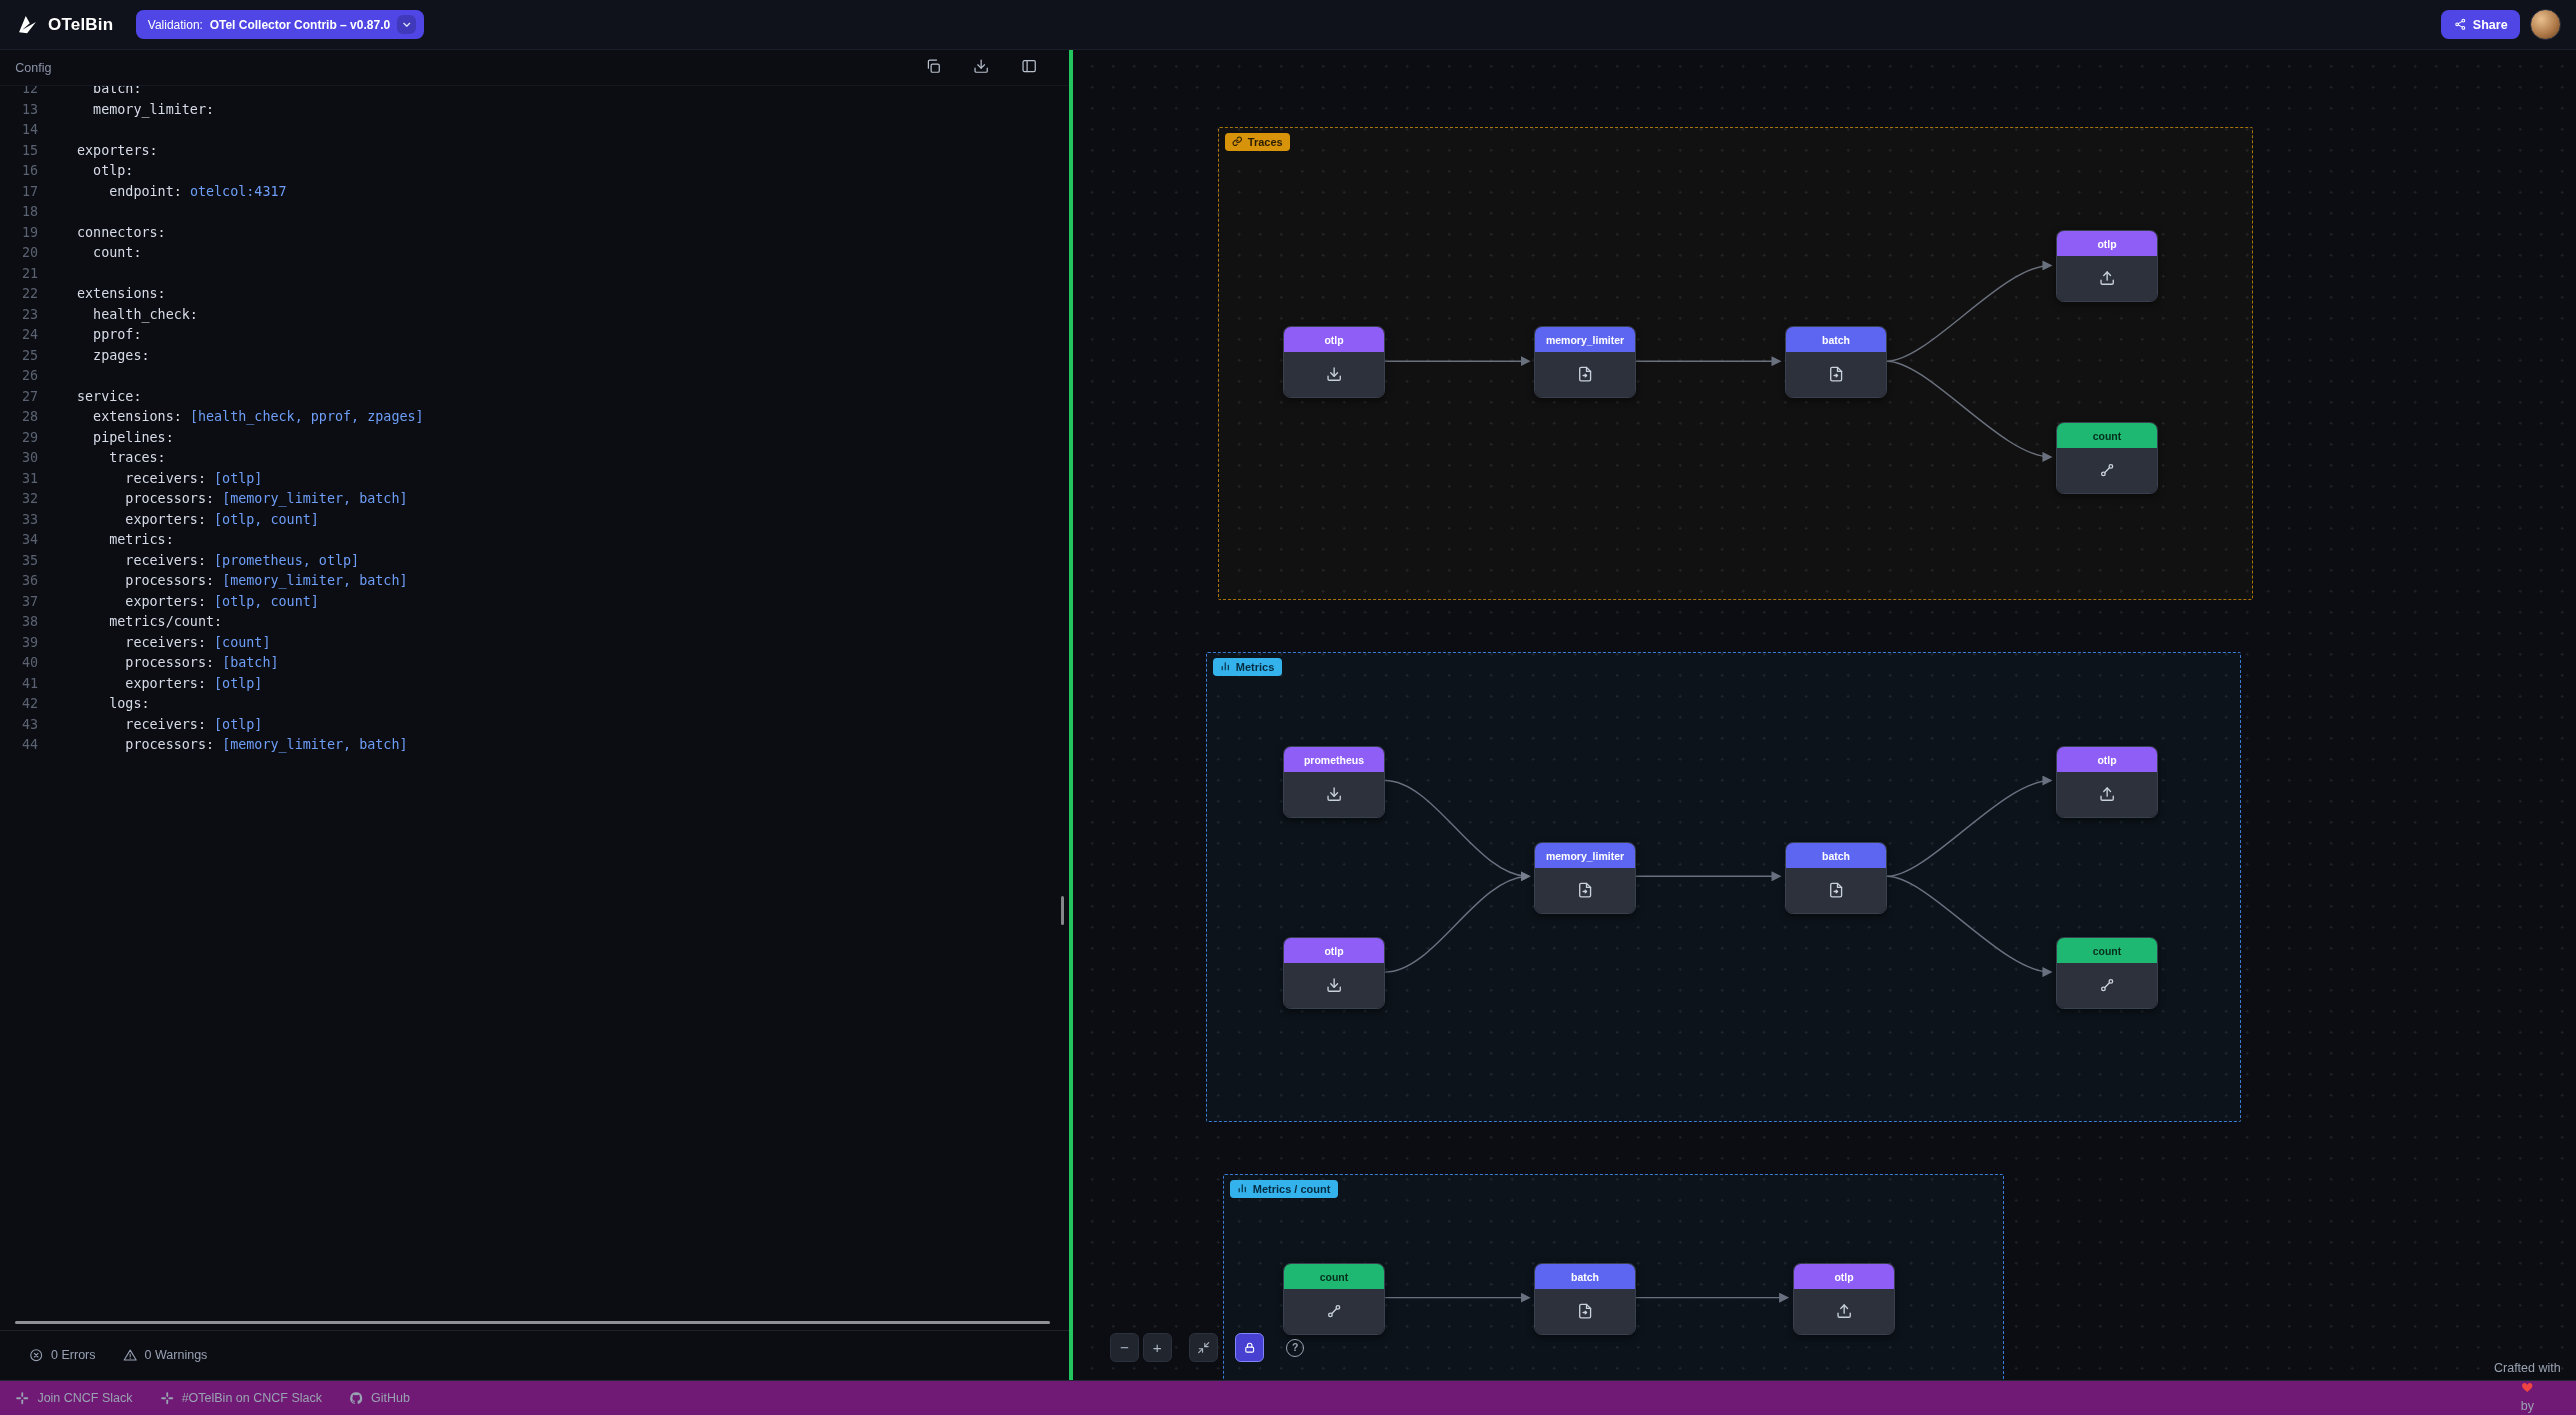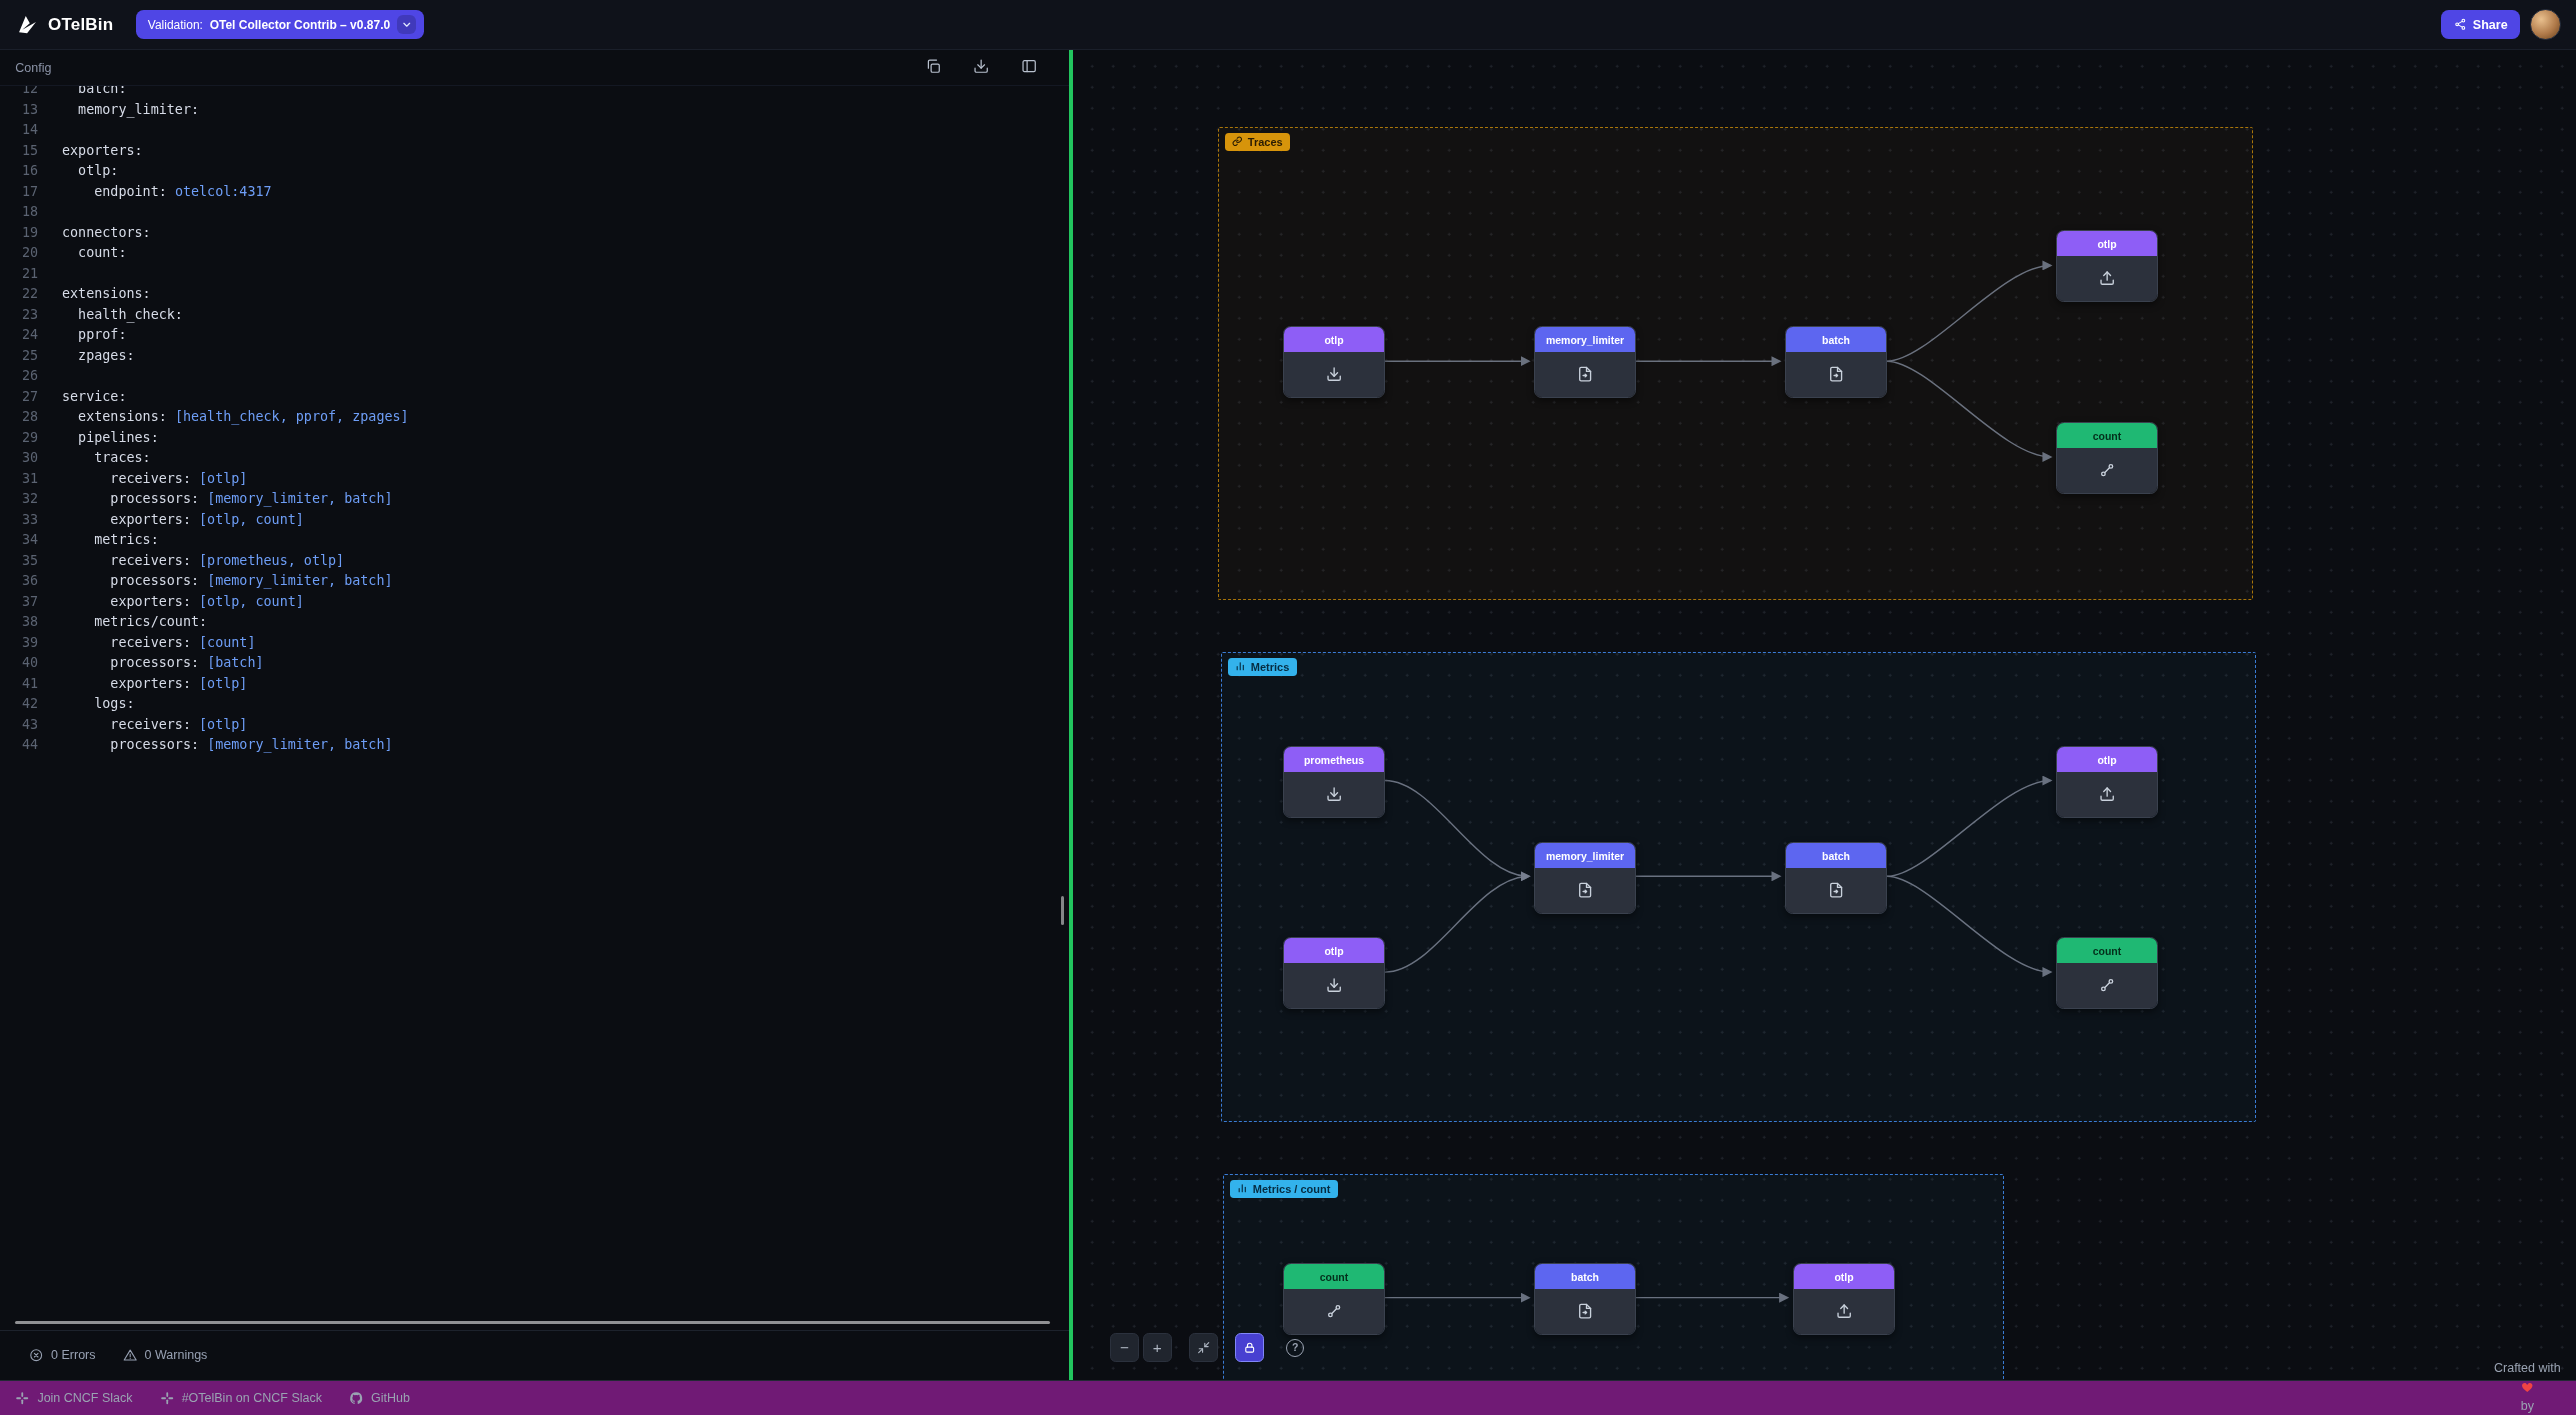--- a/index.html
+++ b/index.html
@@ -45,21 +45,21 @@
   .icon-btn { width:27px; height:27px; display:grid; place-items:center; background:transparent; border:none;
             color:#b9c1cf; cursor:pointer; border-radius:5.8px; }
   .icon-btn svg { width:16.3px; height:16.3px; }
 
   
   .editor { position:relative; flex:1; overflow:hidden; font-family:"DejaVu Sans Mono", monospace;
             font-size:13.4px; }
   .editor-lines { margin-top:-6.7px; }
   .line { display:flex; line-height:20.5px; white-space:pre; }
   .ln { flex:none; width:38px; text-align:right; color:var(--line-number,#5b6372); user-select:none; }
-  .code { margin-left:24px; }
+  .code { margin-left:39px; }
   .k { color:var(--code-key,#d7dce8); }
   .v { color:var(--code-value,#6e9ef7); }
   .hscroll { position:absolute; left:15.3px; width:1035px; bottom:5.8px; height:2.9px; border-radius:1.9px;
             background:rgba(255,255,255,.55); }
   .vscroll { position:absolute; right:4.8px; top:810px; width:2.9px; height:29px; border-radius:1.9px;
             background:rgba(255,255,255,.5); }
 
   
   .status-bar { flex:none; height:50px; border-top:1px solid #1d222c; display:flex; align-items:center;
             gap:27px; padding:0 29px; }
@@ -255,21 +255,21 @@
             <div class="group-label">
               <span class="icn" style="display: grid; place-items: center; width: 10.5px; height: 10.5px;">
                 <svg viewBox="0 0 24 24" fill="none" stroke="currentColor" stroke-width="2.4" stroke-linecap="round" stroke-linejoin="round">
                   <path d="M10 13a5 5 0 0 0 7.5.5l3-3a5 5 0 0 0-7-7l-1.7 1.7"></path>
                   <path d="M14 11a5 5 0 0 0-7.5-.5l-3 3a5 5 0 0 0 7 7l1.7-1.7"></path>
                 </svg>
               </span>
               <span>Traces</span>
             </div>
           </div>
-          <div class="group theme-blue" style="left: 147px; top: 602px; width: 1035px; height: 470px;">
+          <div class="group theme-blue" style="left: 132px; top: 602px; width: 1035px; height: 470px;">
             <div class="group-label">
               <span class="icn" style="display: grid; place-items: center; width: 10.5px; height: 10.5px;">
                 <svg viewBox="0 0 24 24" fill="none" stroke="currentColor" stroke-width="2.6" stroke-linecap="round">
                   <path d="M5 20v-7"></path>
                   <path d="M12 20V4"></path>
                   <path d="M19 20v-10"></path>
                 </svg>
               </span>
               <span>Metrics</span>
             </div>

